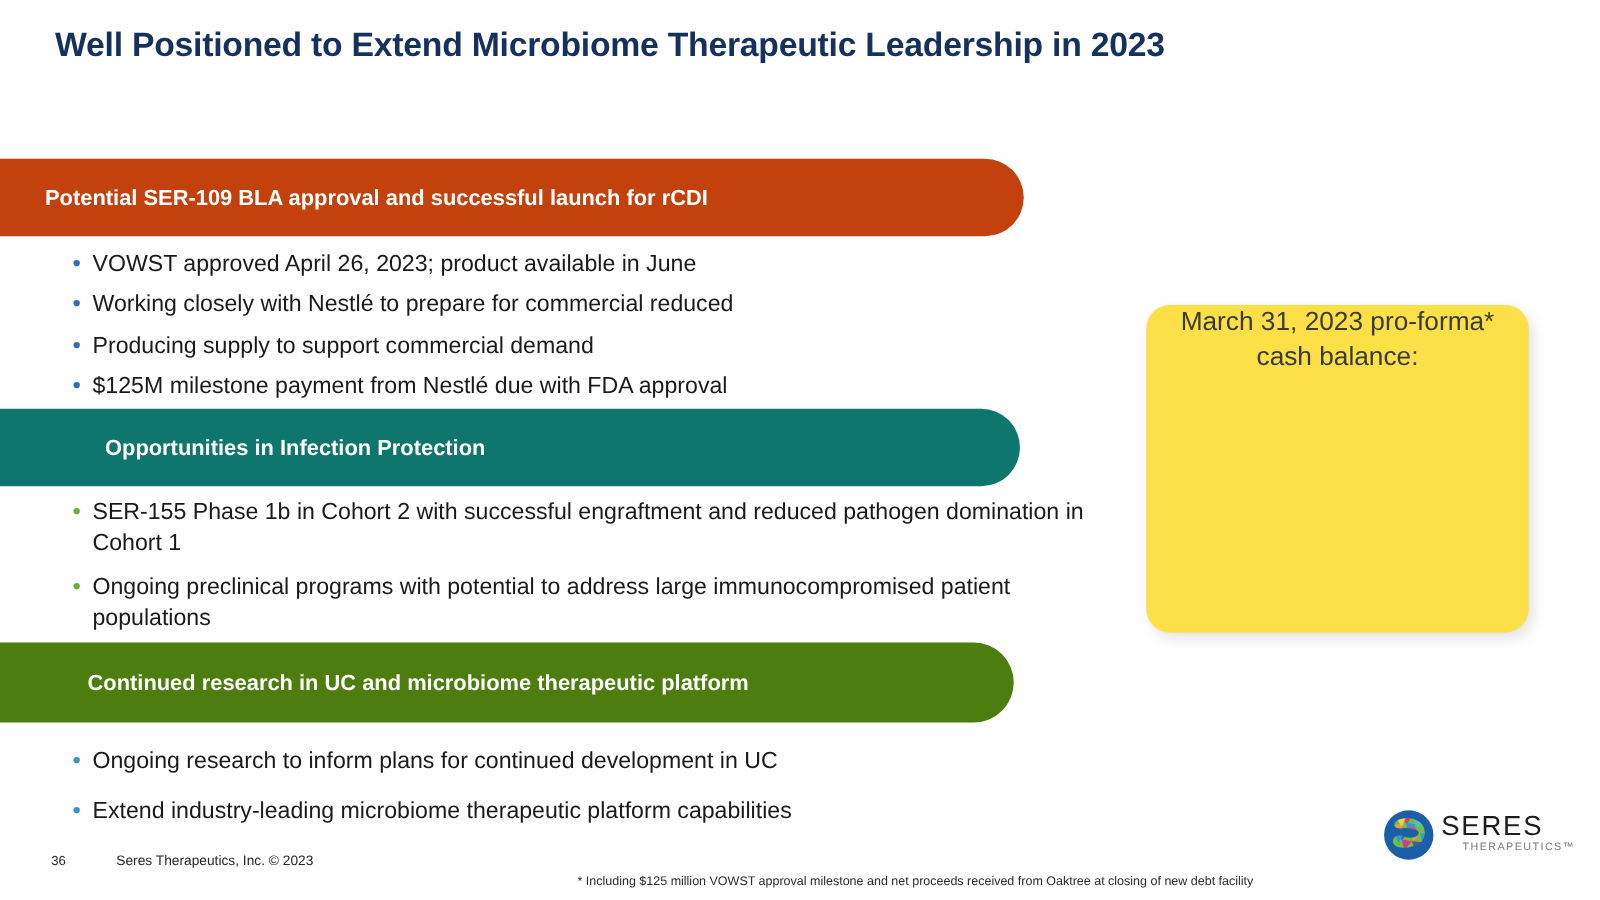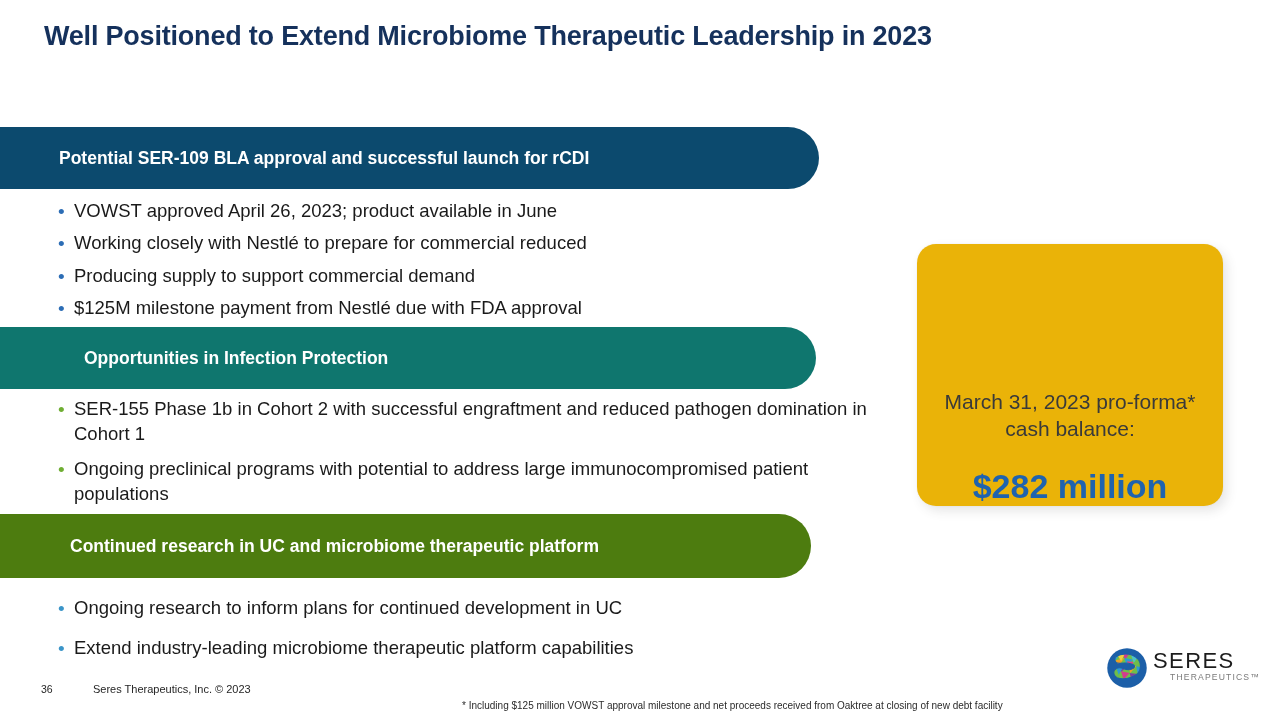--- a/index.html
+++ b/index.html
@@ -36,21 +36,21 @@
     height: 62px;
     border-top-right-radius: 34px;
     border-bottom-right-radius: 34px;
     display: flex;
     align-items: center;
     color: #ffffff;
     font-weight: bold;
     font-size: 17.5px;
     box-sizing: border-box;
   }
-  .banner-1 { top: 127px; width: 819px; background: #0c4a6e; padding-left: 59px; }
+  .banner-1 { top: 127px; width: 819px; background: #c2410c; padding-left: 36px; }
   .banner-2 { top: 327px; width: 816px; background: #0f766e; padding-left: 84px; }
   .banner-3 { top: 514px; width: 811px; background: #4d7c0f; padding-left: 70px; }
   .banner-3 { height: 64px; }
 
   
   .bullets {
     position: absolute;
     left: 52px;
   }
   .bullet-row {
@@ -83,27 +83,27 @@
   .list-3 .bullet-row { margin-bottom: 15px; }
   .list-3 .bullet-dot { color: #3B95C8; }
 
   
   .cash-card {
     position: absolute;
     left: 917px;
     top: 244px;
     width: 306px;
     height: 262px;
-    background: #eab308;
+    background: #fde047;
     border-radius: 19px;
     box-shadow: 0 0 0 1px rgba(0,0,0,0.015), 4px 5px 11px rgba(60,60,60,0.13);
     display: flex;
     flex-direction: column;
     align-items: center;
-    justify-content: flex-end;
+    justify-content: space-between;
     box-sizing: border-box;
   }
   .cash-label {
     font-size: 21px;
     color: #3a3a3a;
     text-align: center;
     line-height: 1.32;
     width: 270px;
   }
   .cash-value {
@@ -230,21 +230,20 @@
     <span class="bullet-dot">•</span>
     <span class="bullet-text">Extend industry-leading microbiome therapeutic platform capabilities</span>
   </div>
 </div>
 
 <div class="cash-card">
   <div class="cash-label">
     <div>March 31, 2023 pro-forma*</div>
     <div>cash balance:</div>
   </div>
-  <div class="cash-value">$282 million</div>
 </div>
 
 <div class="footer-page">36</div>
 <div class="footer-copy">Seres Therapeutics, Inc. © 2023</div>
 <div class="footnote">* Including $125 million VOWST approval milestone and net proceeds received from Oaktree at closing of new debt facility</div>
 
 <div class="logo">
   <svg class="logo-mark" viewBox="0 0 100 100">
     <defs>
       <clipPath id="sClip">

